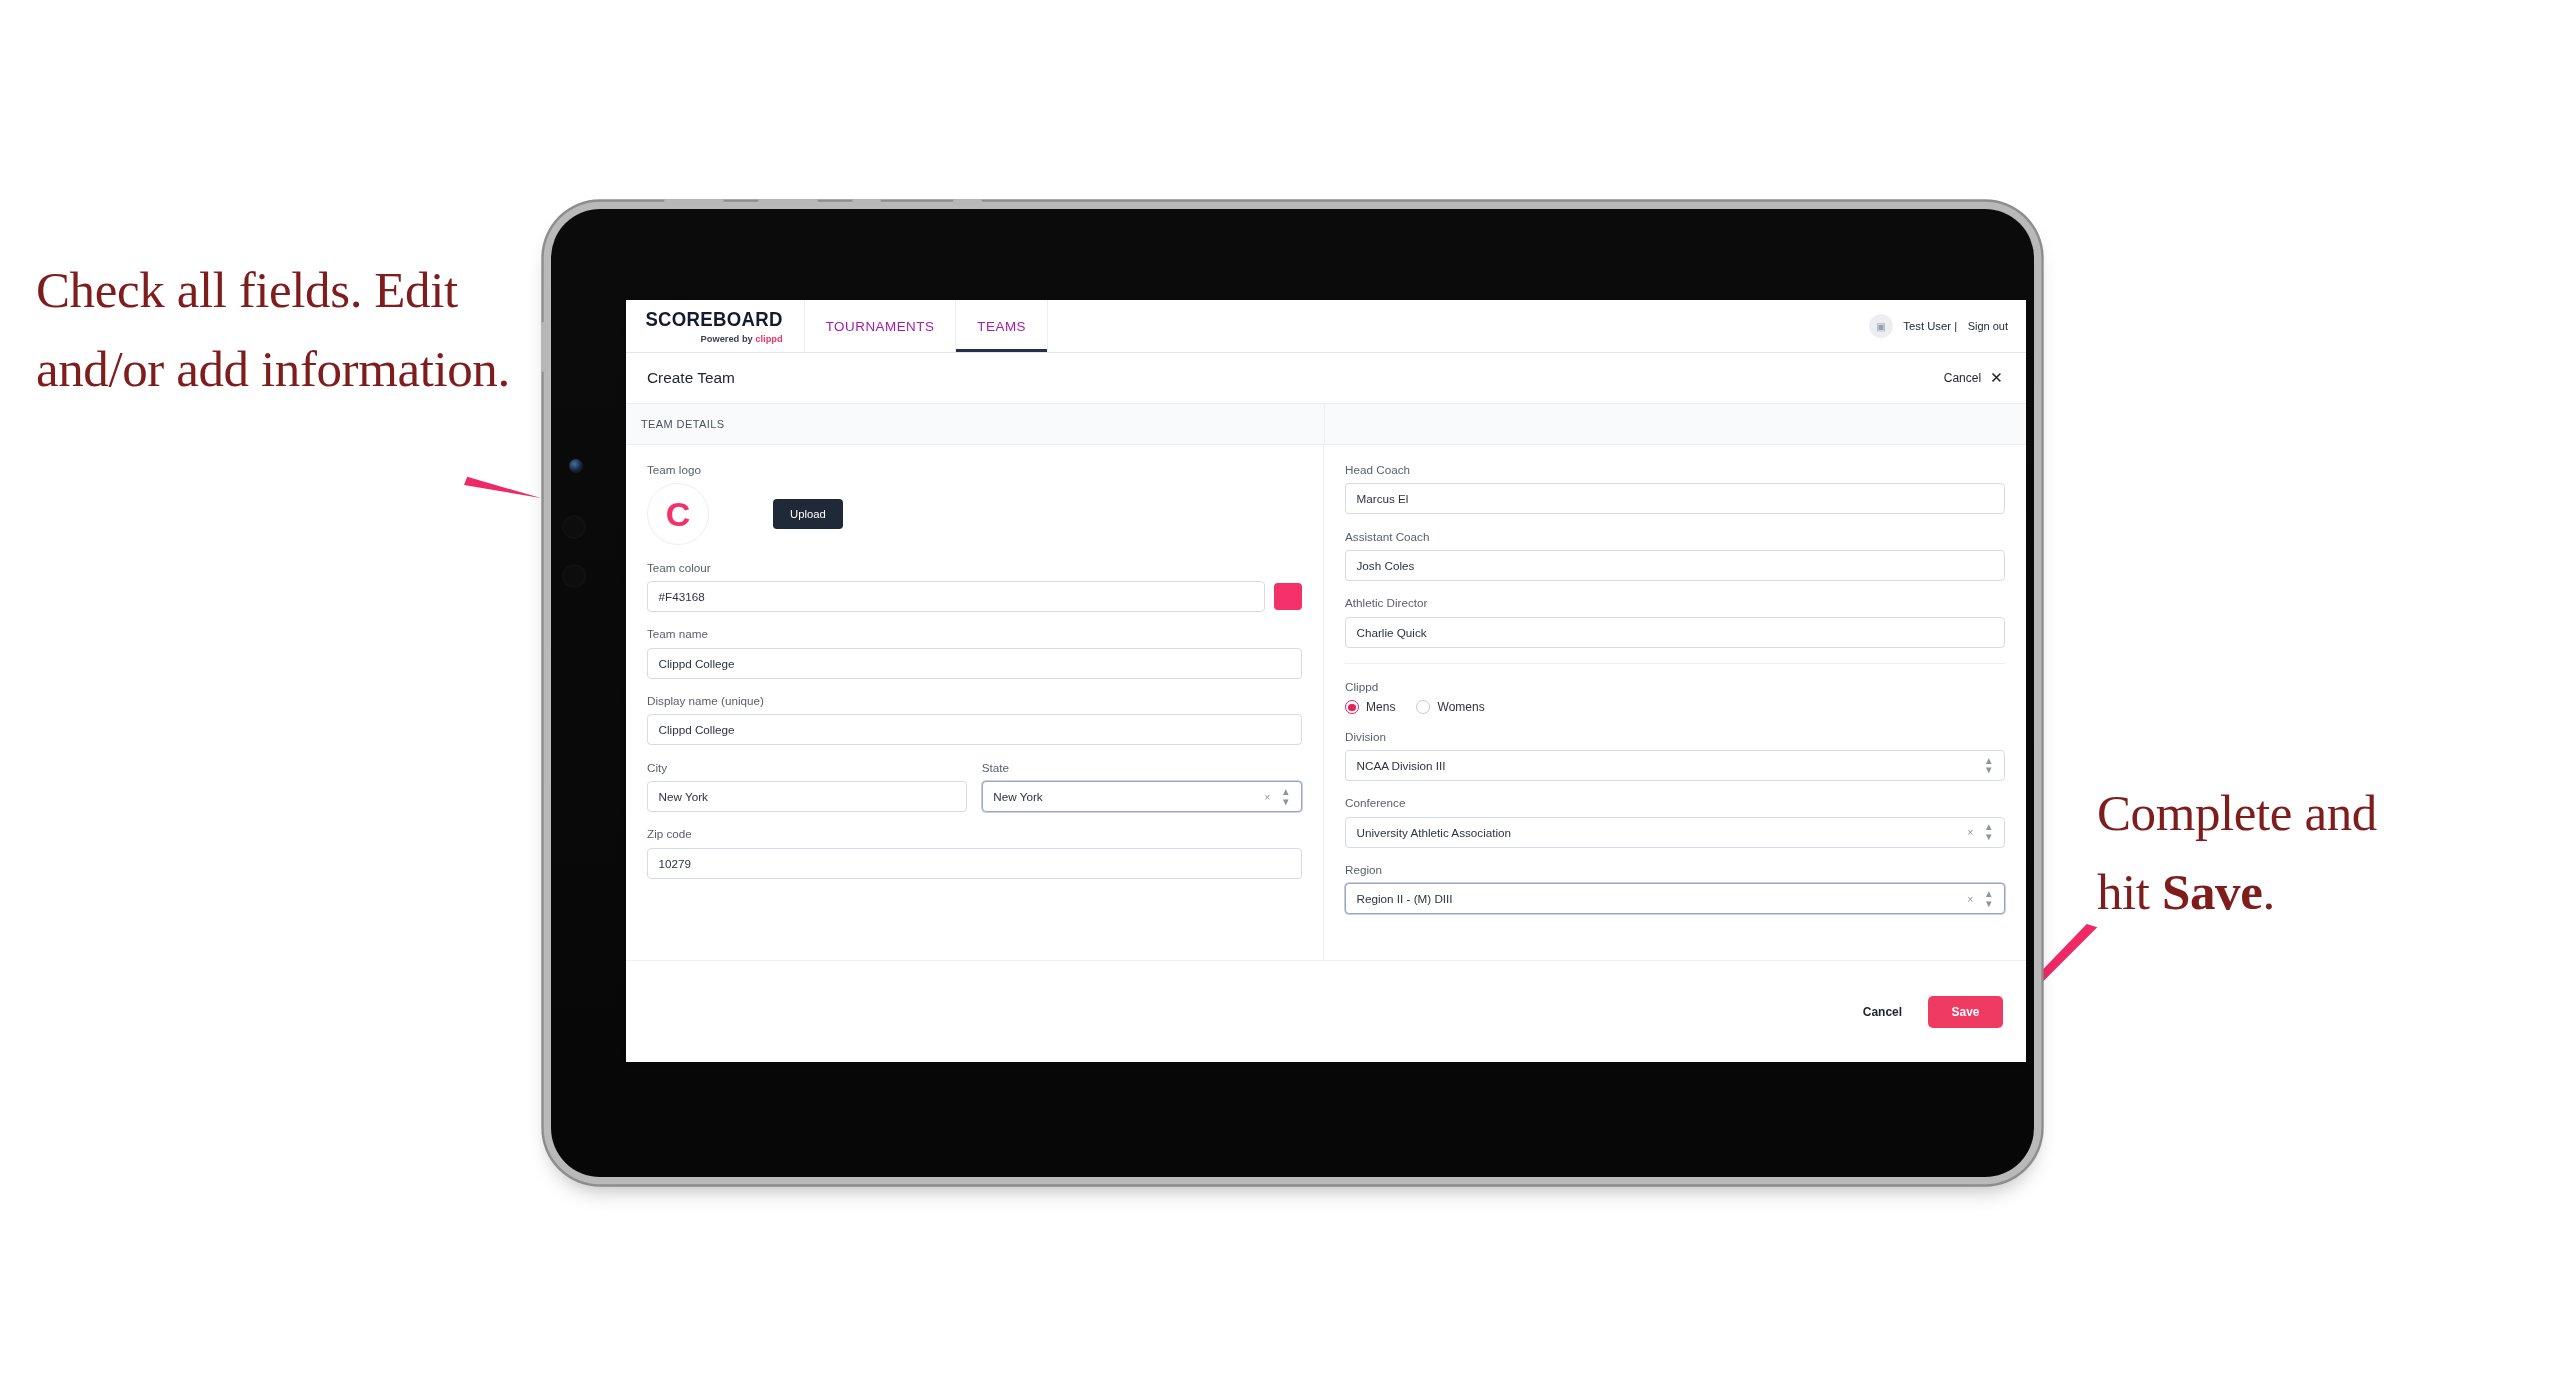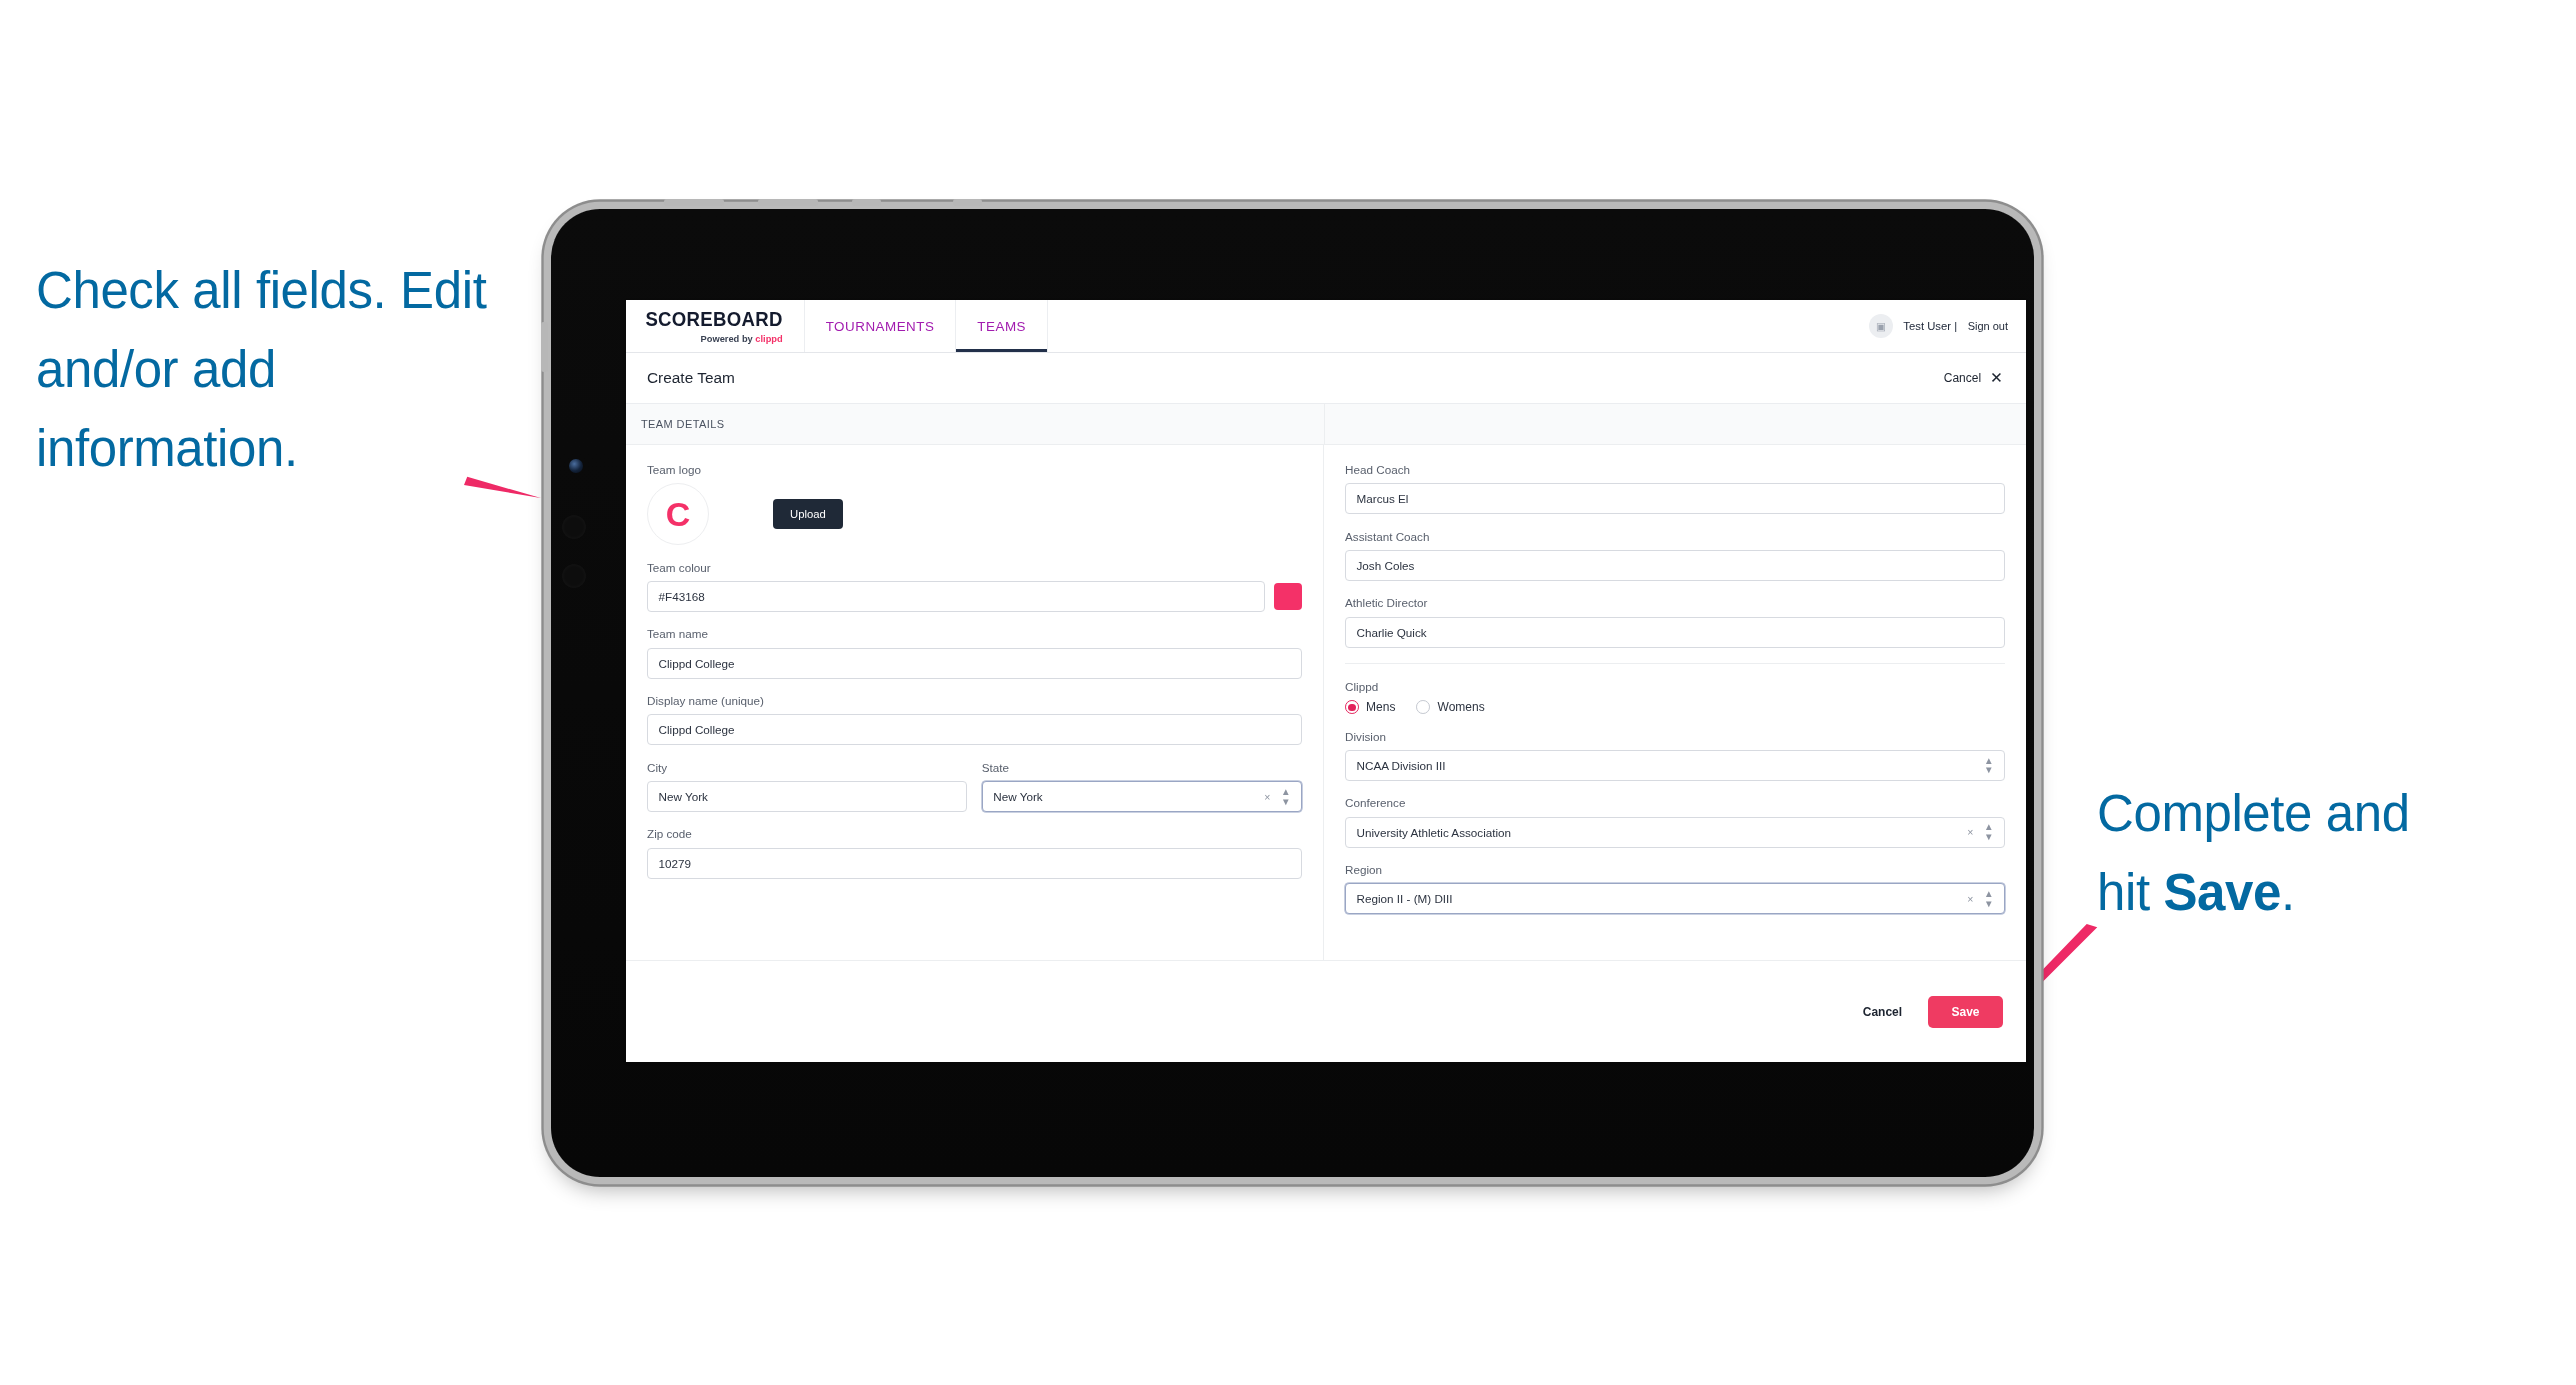--- a/index.html
+++ b/index.html
@@ -11,22 +11,22 @@
     width: 2576px;
     height: 1386px;
     position: relative;
     overflow: hidden;
     font-family: "Liberation Sans", sans-serif;
   }
 
   
   .annot {
     position: absolute;
-    color: #0369a1;
-    font-family: Liberation Sans, sans-serif;
+    color: #7f1d1d;
+    font-family: Liberation Serif, serif;
     font-weight: 400;
     letter-spacing: -0.4px;
   }
   #annot-left {
     left: 36px;
     top: 251px;
     width: 486px;
     font-size: 51px;
     line-height: 1.55;
   }

